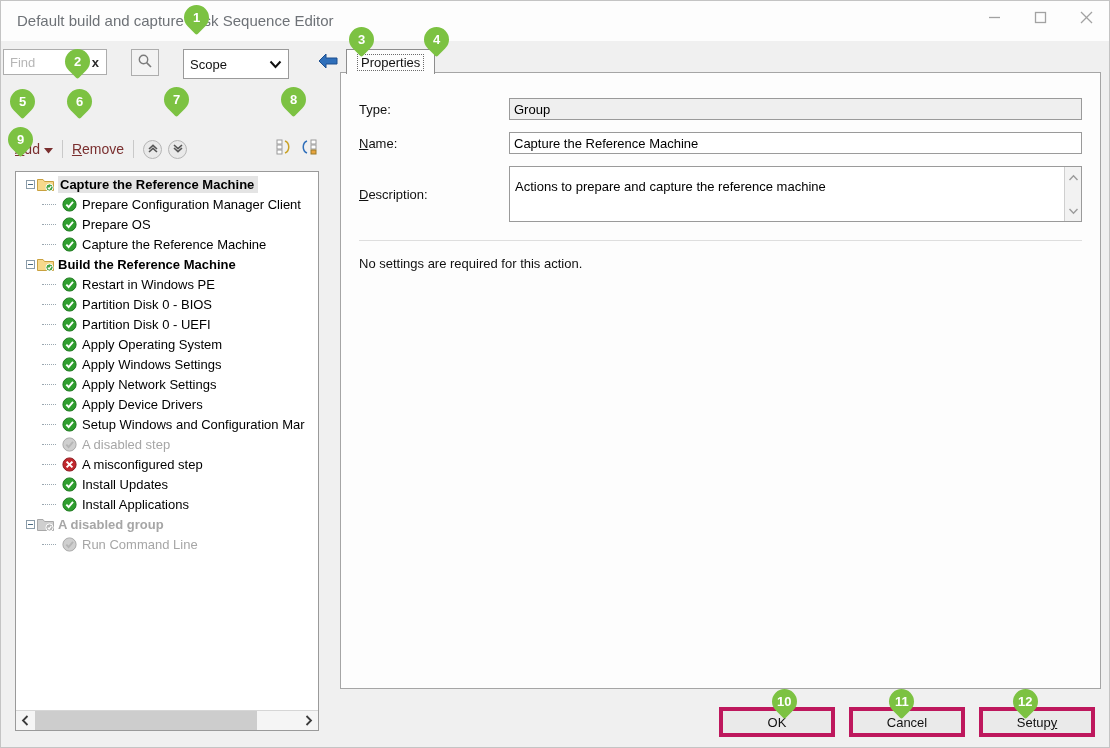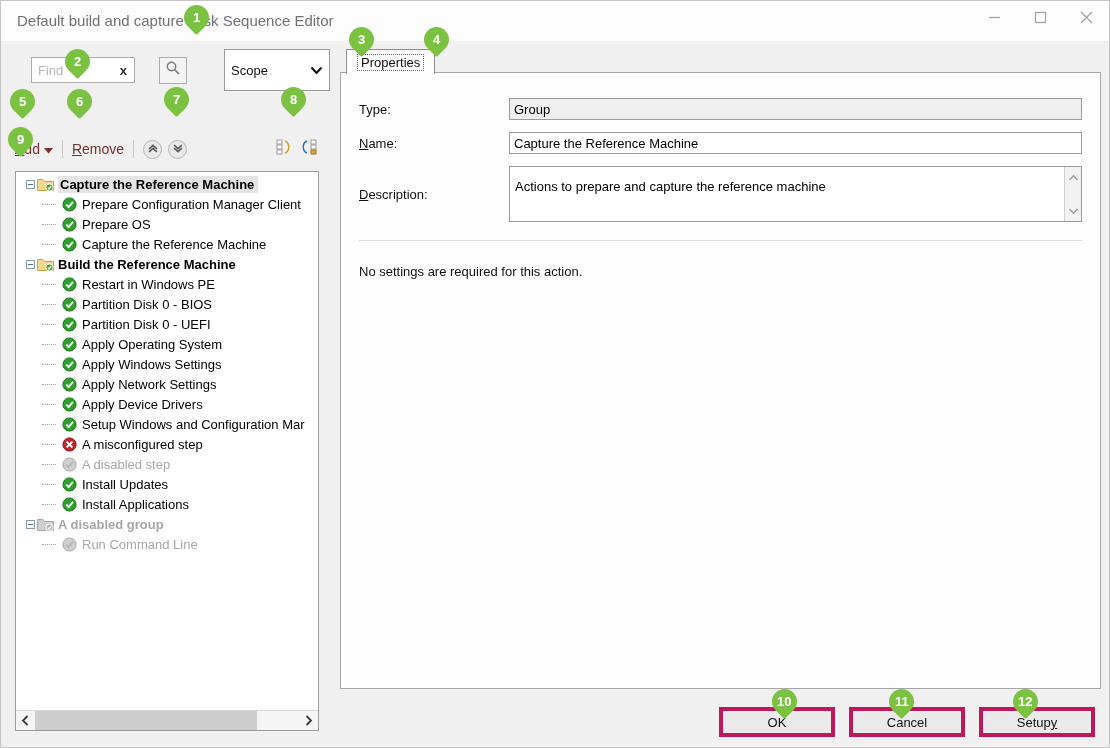--- a/index.html
+++ b/index.html
@@ -22,36 +22,36 @@
     white-space:nowrap;
   }
   .wincontrols{position:absolute;right:0;top:0;display:flex;}
   .wc{width:46px;height:32px;display:flex;align-items:center;justify-content:center;}
   .wc svg{display:block;}
   
   .body{flex:1;display:flex;position:relative;}
   .left{width:332px;flex:none;position:relative;}
   .right{flex:1;position:relative;border-left:none;}
   
-  .findbar{position:absolute;left:30px;top:8px;display:flex;align-items:center;gap:24px;}
+  .findbar{position:absolute;left:2px;top:8px;display:flex;gap:24px;}
   .findbox{
     width:104px;height:26px;border:1px solid #adadad;background:#fff;
     display:flex;align-items:center;justify-content:space-between;
     padding:0 6px;box-sizing:border-box;
   }
   .findph{font-size:13px;color:#b6b6b6;}
   .findx{font-size:13px;color:#2b2b2b;font-weight:600;padding-right:1px;}
   .btn-ico{
     width:28px;height:27px;border:1px solid #adadad;background:#f3f3f3;
     display:flex;align-items:center;justify-content:center;box-sizing:border-box;
   }
   .scope{
-    width:106px;height:42px;border:1px solid #9a9a9a;background:#fff;
+    width:106px;height:30px;border:1px solid #9a9a9a;background:#fff;
     display:flex;align-items:center;justify-content:space-between;
-    padding:0 6px;box-sizing:border-box;font-size:13px;color:#111;margin-left:13px;
+    padding:0 6px;box-sizing:border-box;font-size:13px;color:#111;
   }
   .arrowbtn{width:30px;height:27px;display:flex;align-items:center;justify-content:center;}
   
   .toolbar{position:absolute;left:14px;top:98px;display:flex;align-items:center;width:304px;}
   .tb-text{font-size:14px;color:#7a2f2f;display:flex;align-items:center;gap:4px;}
   .tb-text u{text-decoration:underline;}
   .tb-sep{width:1px;height:18px;background:#c9c9c9;margin:0 9px;}
   .round{
     width:19px;height:19px;border-radius:50%;background:#e9e9e9;border:1px solid #b5b5b5;
     display:flex;align-items:center;justify-content:center;box-sizing:border-box;
@@ -110,21 +110,21 @@
   .ftext{
     border:1px solid #9a9a9a;background:#fff;font-size:13px;color:#000;
     padding:12px 5px;box-sizing:border-box;position:relative;
   }
   .tscroll{
     position:absolute;right:0;top:0;bottom:0;width:17px;background:#f2f2f2;
     border-left:1px solid #cfcfcf;display:flex;flex-direction:column;
     align-items:center;justify-content:space-between;padding:3px 0;box-sizing:border-box;
   }
   .divline{position:absolute;left:18px;right:18px;height:1px;background:#dedede;}
-  .note{position:absolute;font-size:13px;color:#111;margin-top:8px;}
+  .note{position:absolute;font-size:13px;color:#111;}
   
   .footer{position:absolute;right:14px;bottom:10px;display:flex;gap:14px;}
   .dlgbtn{
     width:116px;height:30px;border:4px solid #be185d;background:#eaeaea;
     font-size:13px;color:#111;display:flex;align-items:center;justify-content:center;
     box-sizing:border-box;
   }
   .dlgbtn u{text-decoration:underline;}
   
   .badge{
@@ -398,42 +398,42 @@
               <div class="dotline" style="left: 26px; top: 10px; width: 14px;"></div>
               <div class="indent-c"></div>
               <div class="ico">
                 <svg width="15" height="15" viewBox="0 0 15 15">
                   <circle cx="7.5" cy="7.5" r="6.6" fill="#2f9e2f" stroke="#1f7a1f"></circle>
                   <polyline points="4.3,7.6 6.6,10 11,4.8" fill="none" stroke="#ffffff" stroke-width="1.9"></polyline>
                 </svg>
               </div>
               <span class="lbl">Setup Windows and Configuration Mar</span>
             </div>
+            <div class="row dis">
+              <div class="dotline" style="left: 26px; top: 10px; width: 14px;"></div>
+              <div class="indent-c"></div>
+              <div class="ico">
+                <svg width="15" height="15" viewBox="0 0 15 15">
+                  <circle cx="7.5" cy="7.5" r="6.6" fill="#cfcfcf" stroke="#aaaaaa"></circle>
+                  <polyline points="4.3,7.6 6.6,10 11,4.8" fill="none" stroke="#b5b5b5" stroke-width="1.9"></polyline>
+                </svg>
+              </div>
+              <span class="lbl">A disabled step</span>
+            </div>
             <div class="row">
               <div class="dotline" style="left: 26px; top: 10px; width: 14px;"></div>
               <div class="indent-c"></div>
               <div class="ico">
                 <svg width="15" height="15" viewBox="0 0 15 15">
                   <circle cx="7.5" cy="7.5" r="6.6" fill="#c1272d" stroke="#8d1b20"></circle>
                   <line x1="4.6" y1="4.6" x2="10.4" y2="10.4" stroke="#fff" stroke-width="2"></line>
                   <line x1="10.4" y1="4.6" x2="4.6" y2="10.4" stroke="#fff" stroke-width="2"></line>
                 </svg>
               </div>
               <span class="lbl">A misconfigured step</span>
-            </div>
-            <div class="row dis">
-              <div class="dotline" style="left: 26px; top: 10px; width: 14px;"></div>
-              <div class="indent-c"></div>
-              <div class="ico">
-                <svg width="15" height="15" viewBox="0 0 15 15">
-                  <circle cx="7.5" cy="7.5" r="6.6" fill="#cfcfcf" stroke="#aaaaaa"></circle>
-                  <polyline points="4.3,7.6 6.6,10 11,4.8" fill="none" stroke="#b5b5b5" stroke-width="1.9"></polyline>
-                </svg>
-              </div>
-              <span class="lbl">A disabled step</span>
             </div>
             <div class="row">
               <div class="dotline" style="left: 26px; top: 10px; width: 14px;"></div>
               <div class="indent-c"></div>
               <div class="ico">
                 <svg width="15" height="15" viewBox="0 0 15 15">
                   <circle cx="7.5" cy="7.5" r="6.6" fill="#2f9e2f" stroke="#1f7a1f"></circle>
                   <polyline points="4.3,7.6 6.6,10 11,4.8" fill="none" stroke="#ffffff" stroke-width="1.9"></polyline>
                 </svg>
               </div>

